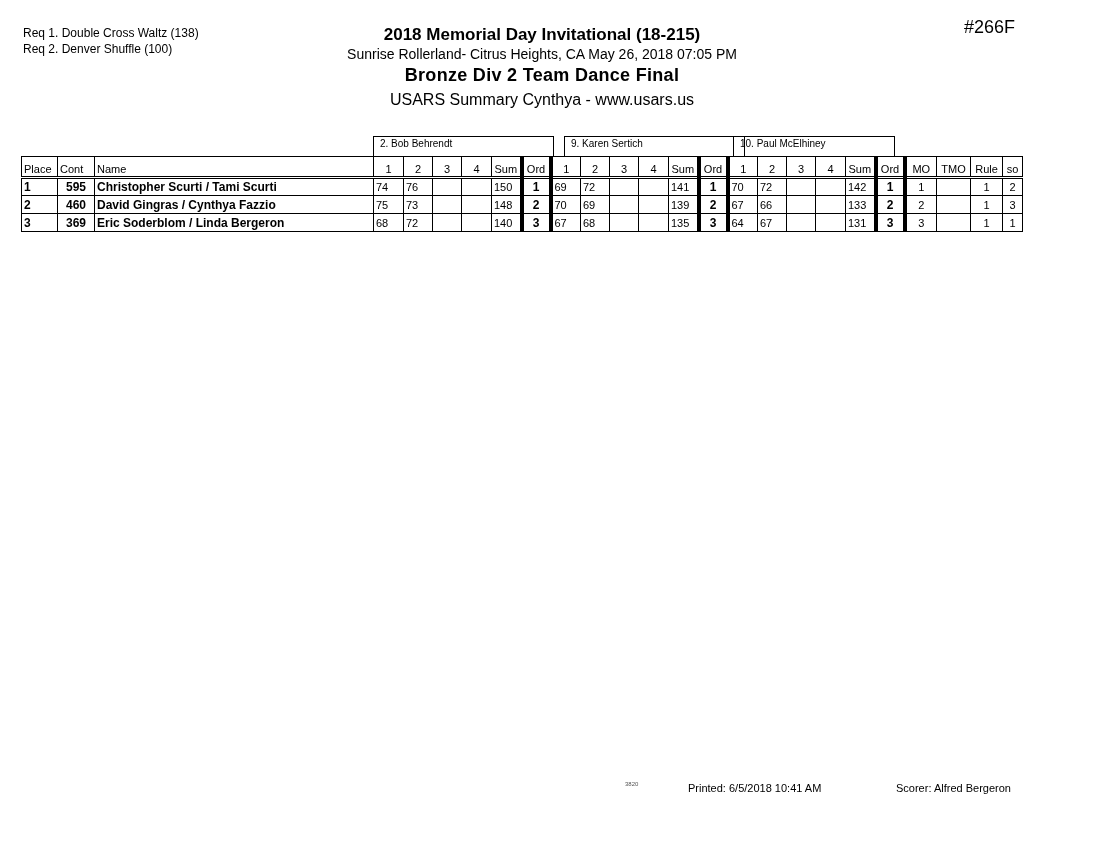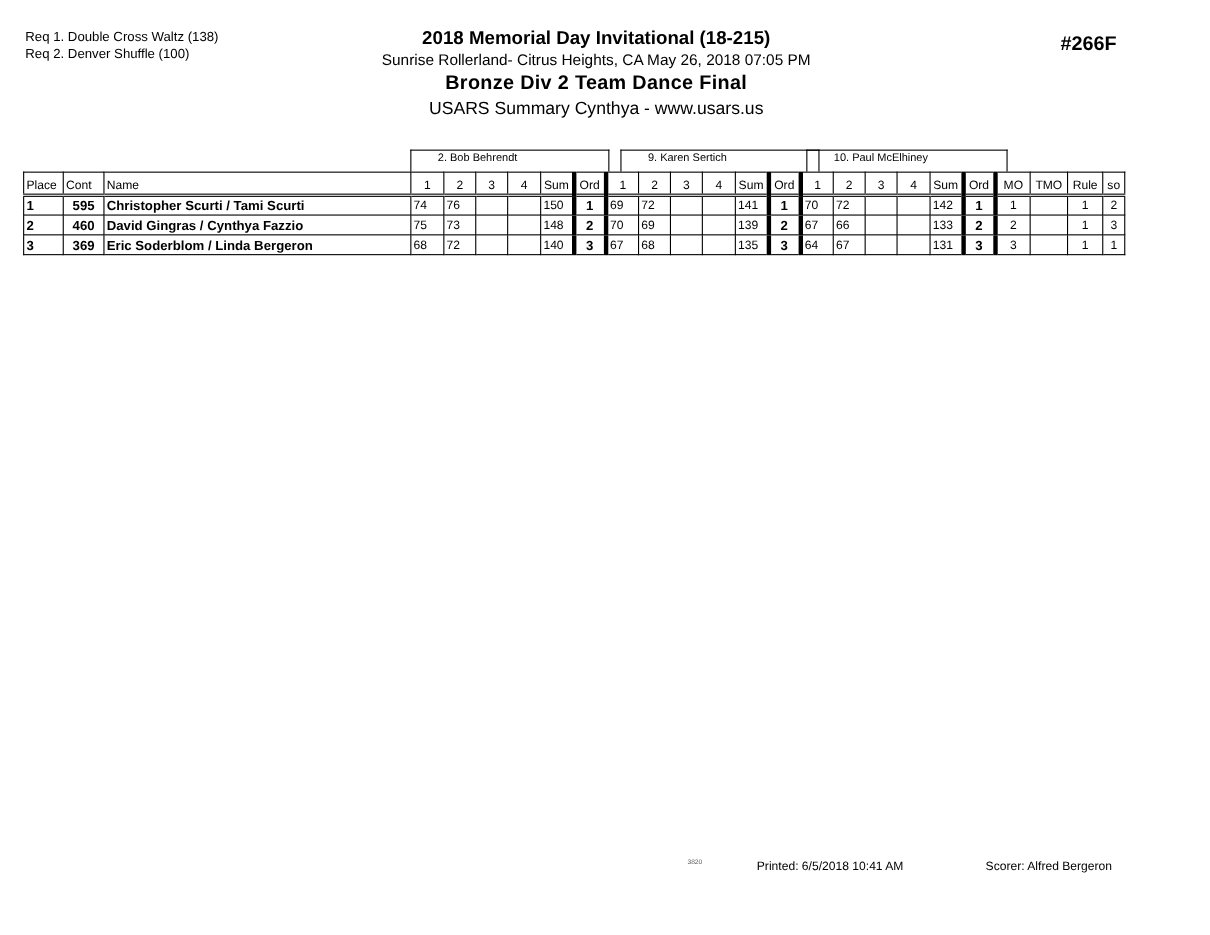--- a/index.html
+++ b/index.html
@@ -3,22 +3,22 @@
 <meta charset="utf-8">
 <style>
   html, body { margin:0; padding:0; background:#fff; }
   body { width:1100px; height:850px; position:relative; overflow:hidden; font-family:"Liberation Sans", sans-serif; color:#000; }
   .req { position:absolute; left:23px; font-size:12px; }
   .hdr { position:absolute; left:0; width:1084px; text-align:center; }
   #h1 { top:25px; font-size:17px; font-weight:bold; }
   #h2 { top:46px; font-size:14px; }
   #h3 { top:65px; font-size:18px; font-weight:bold; letter-spacing:0.3px; }
   #h4 { top:91px; font-size:16px; }
-  #evnum { position:absolute; left:964px; top:29px; font-size:18px; font-weight:bold; }
-  .jbox { position:absolute; top:136px; height:20px; border:1px solid #000; border-bottom:none; font-size:10px; padding:1px 0 0 24px; box-sizing:border-box; }
+  #evnum { position:absolute; left:964px; top:17px; font-size:18px; font-weight:normal; }
+  .jbox { position:absolute; top:136px; height:20px; border:1px solid #000; border-bottom:none; font-size:10px; padding:1px 0 0 6px; box-sizing:border-box; }
   table.res { position:absolute; left:21px; top:156px; border-collapse:collapse; font-size:11px;padding-left:48px; }
   table.res td { border:1px solid #000; height:18px; padding:0 2px; box-sizing:border-box; white-space:nowrap; }
   table.res thead td { height:21px; vertical-align:bottom; padding-bottom:1px; border-bottom:3px double #000; }
   .c { text-align:center; }
   .r { text-align:left; }
   .b { font-weight:bold; font-size:12px; }
   .thick-l { border-left:4px solid #000 !important; }
   .footer { position:absolute; top:782px; font-size:11px;margin-left:40px; }
   .tiny { position:absolute; left:625px; top:781px; font-size:6px; color:#555; }
 </style>
@@ -29,21 +29,21 @@
 <div class="req" style="top:42px">Req  2.  Denver Shuffle (100)</div>
 
 <div id="h1" class="hdr">2018 Memorial Day Invitational (18-215)</div>
 <div id="h2" class="hdr">Sunrise Rollerland- Citrus Heights, CA  May 26, 2018  07:05 PM</div>
 <div id="h3" class="hdr">Bronze Div 2 Team Dance Final</div>
 <div id="h4" class="hdr">USARS Summary Cynthya - www.usars.us</div>
 <div id="evnum">#266F</div>
 
 <div class="jbox" style="left:373px;width:181px">2.  Bob Behrendt</div>
 <div class="jbox" style="left:564px;width:181px">9.  Karen Sertich</div>
-<div class="jbox" style="left:733px;width:183px">10.  Paul McElhiney</div>
+<div class="jbox" style="left:733px;width:162px">10.  Paul McElhiney</div>
 
 <table class="res">
   <colgroup>
     <col style="width:36px">
       <col style="width:37px">
       <col style="width:279px">
     <col style="width:30px">
       <col style="width:29px">
       <col style="width:29px">
       <col style="width:30px">

